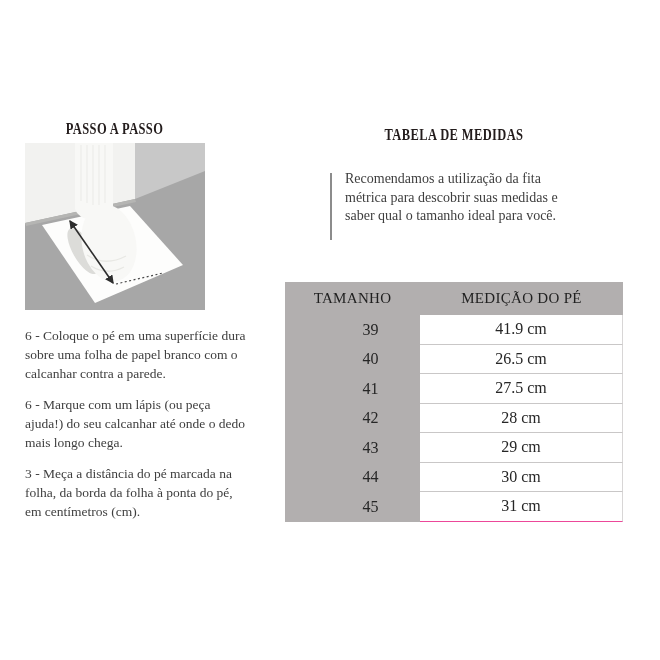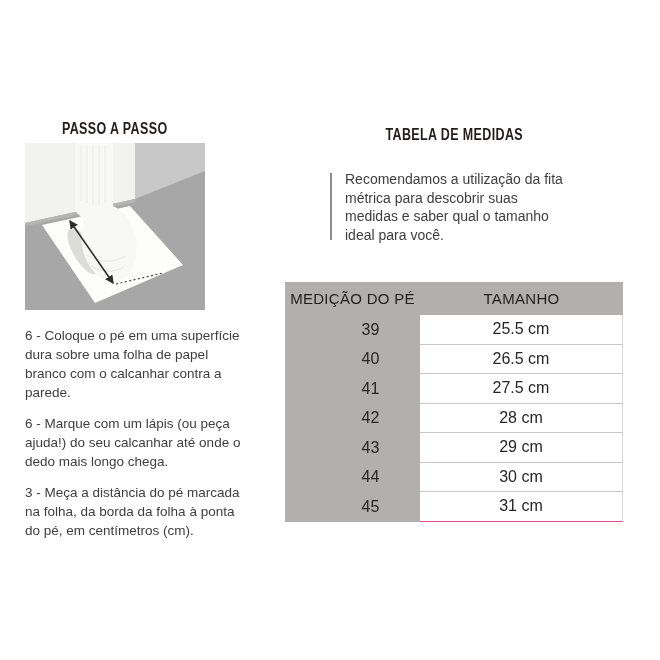--- a/index.html
+++ b/index.html
@@ -1,18 +1,18 @@
 <!DOCTYPE html>
 <html><head>
 <meta charset="utf-8">
 <style>
   html,body{margin:0;padding:0;background:#ffffff;}
   #page{
     position:relative;width:660px;height:660px;background:#ffffff;
-    font-family:Liberation Sans, sans-serif;overflow:hidden;
+    font-family:Liberation Serif, serif;overflow:hidden;
   }
   
   .display-heading{position:absolute;text-align:center;color:#231c1c;font-weight:700;white-space:nowrap;}
   .display-heading .inner{display:inline-block;transform:scaleX(0.78);transform-origin:center;letter-spacing:0.5px;}
   #passo-heading{left:25px;top:120px;width:180px;font-size:16px;}
   #tabela-heading{left:285px;top:126px;width:338px;font-size:16px;}
 
   
   #photo{position:absolute;left:25px;top:143px;width:180px;height:167px;}
   #photo svg{display:block;}
@@ -86,25 +86,25 @@
   </div>
 
   <div id="tabela-heading" class="display-heading">
     <span class="inner">TABELA DE MEDIDAS</span>
   </div>
 
   <div id="intro-bar"></div>
   <div id="intro-text">Recomendamos a utilização da fita métrica para descobrir suas medidas e saber qual o tamanho ideal para você.</div>
 
   <div id="size-table">
+    <div class="cell head">TAMANHO</div>
     <div class="cell head">MEDIÇÃO DO PÉ</div>
-    <div class="cell head">TAMANHO</div>
 
     <div class="cell size">39</div>
-    <div class="cell measure">25.5 cm</div>
+    <div class="cell measure">41.9 cm</div>
 
     <div class="cell size">40</div>
     <div class="cell measure">26.5 cm</div>
 
     <div class="cell size">41</div>
     <div class="cell measure">27.5 cm</div>
 
     <div class="cell size">42</div>
     <div class="cell measure">28 cm</div>
 

